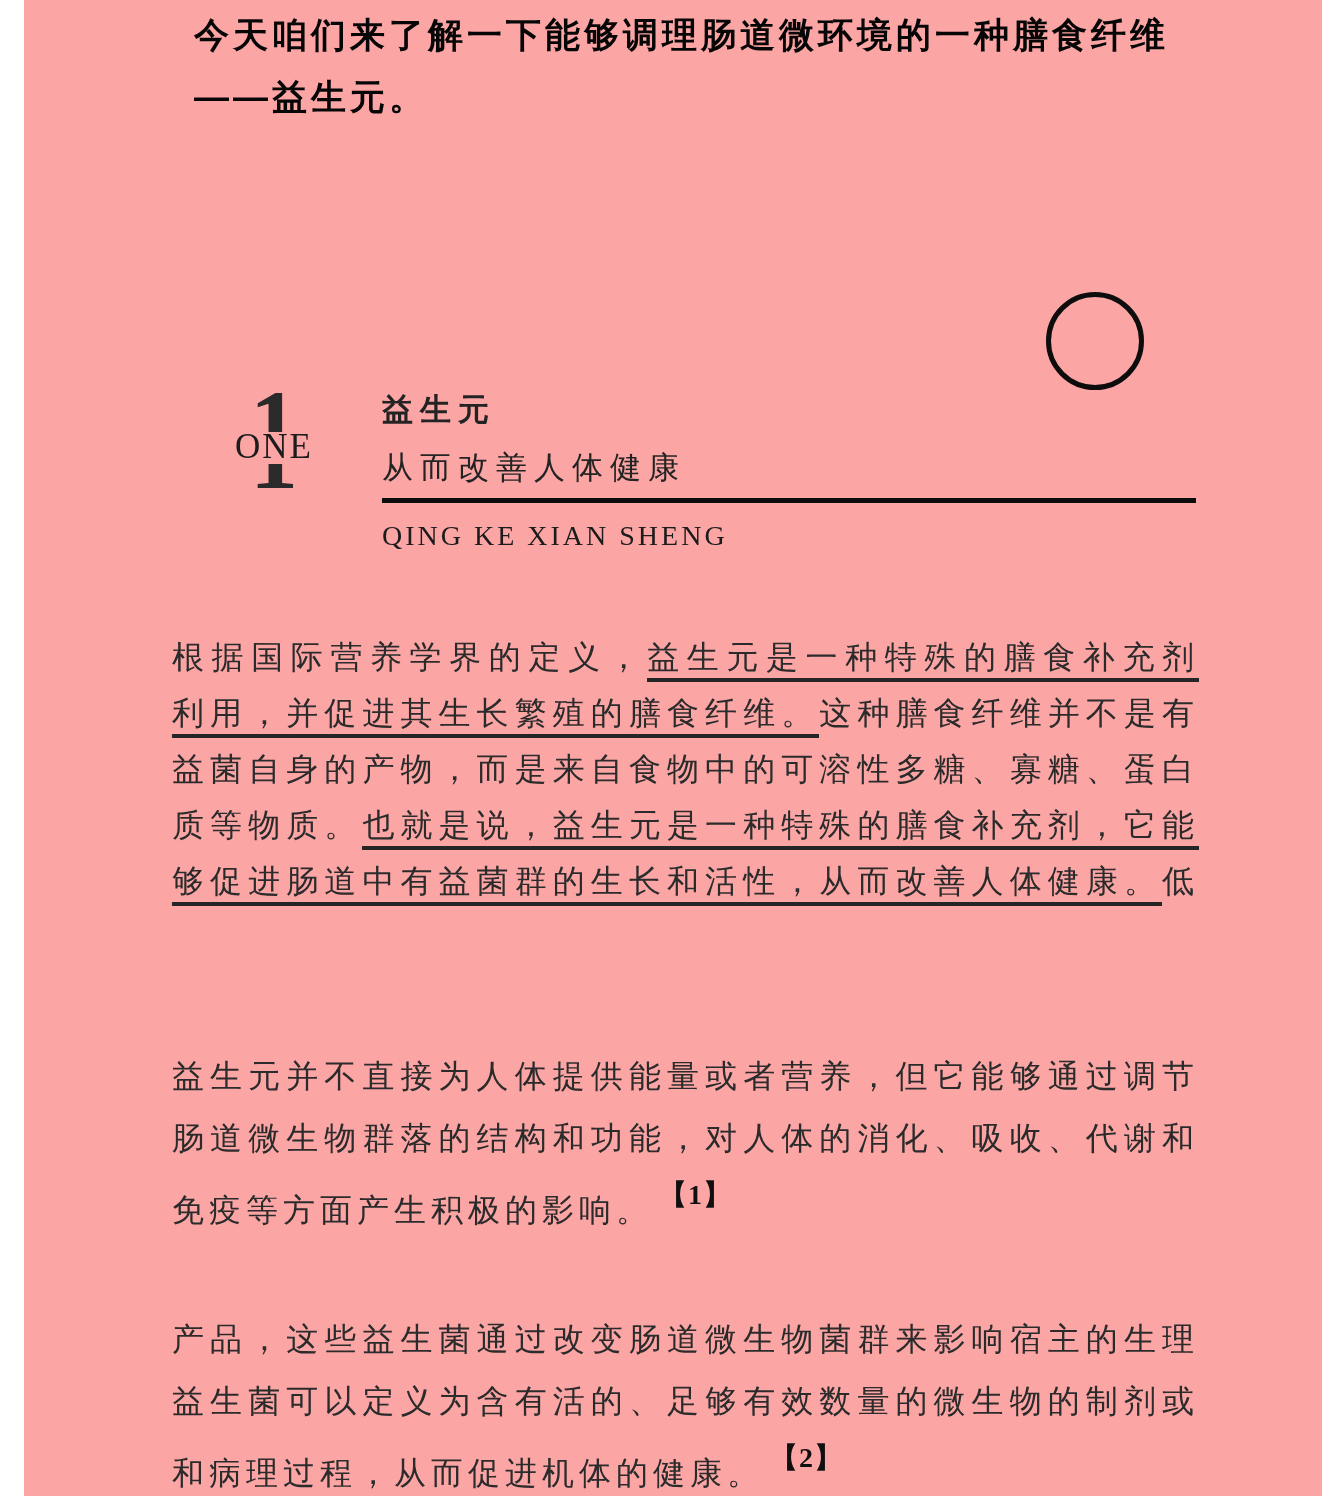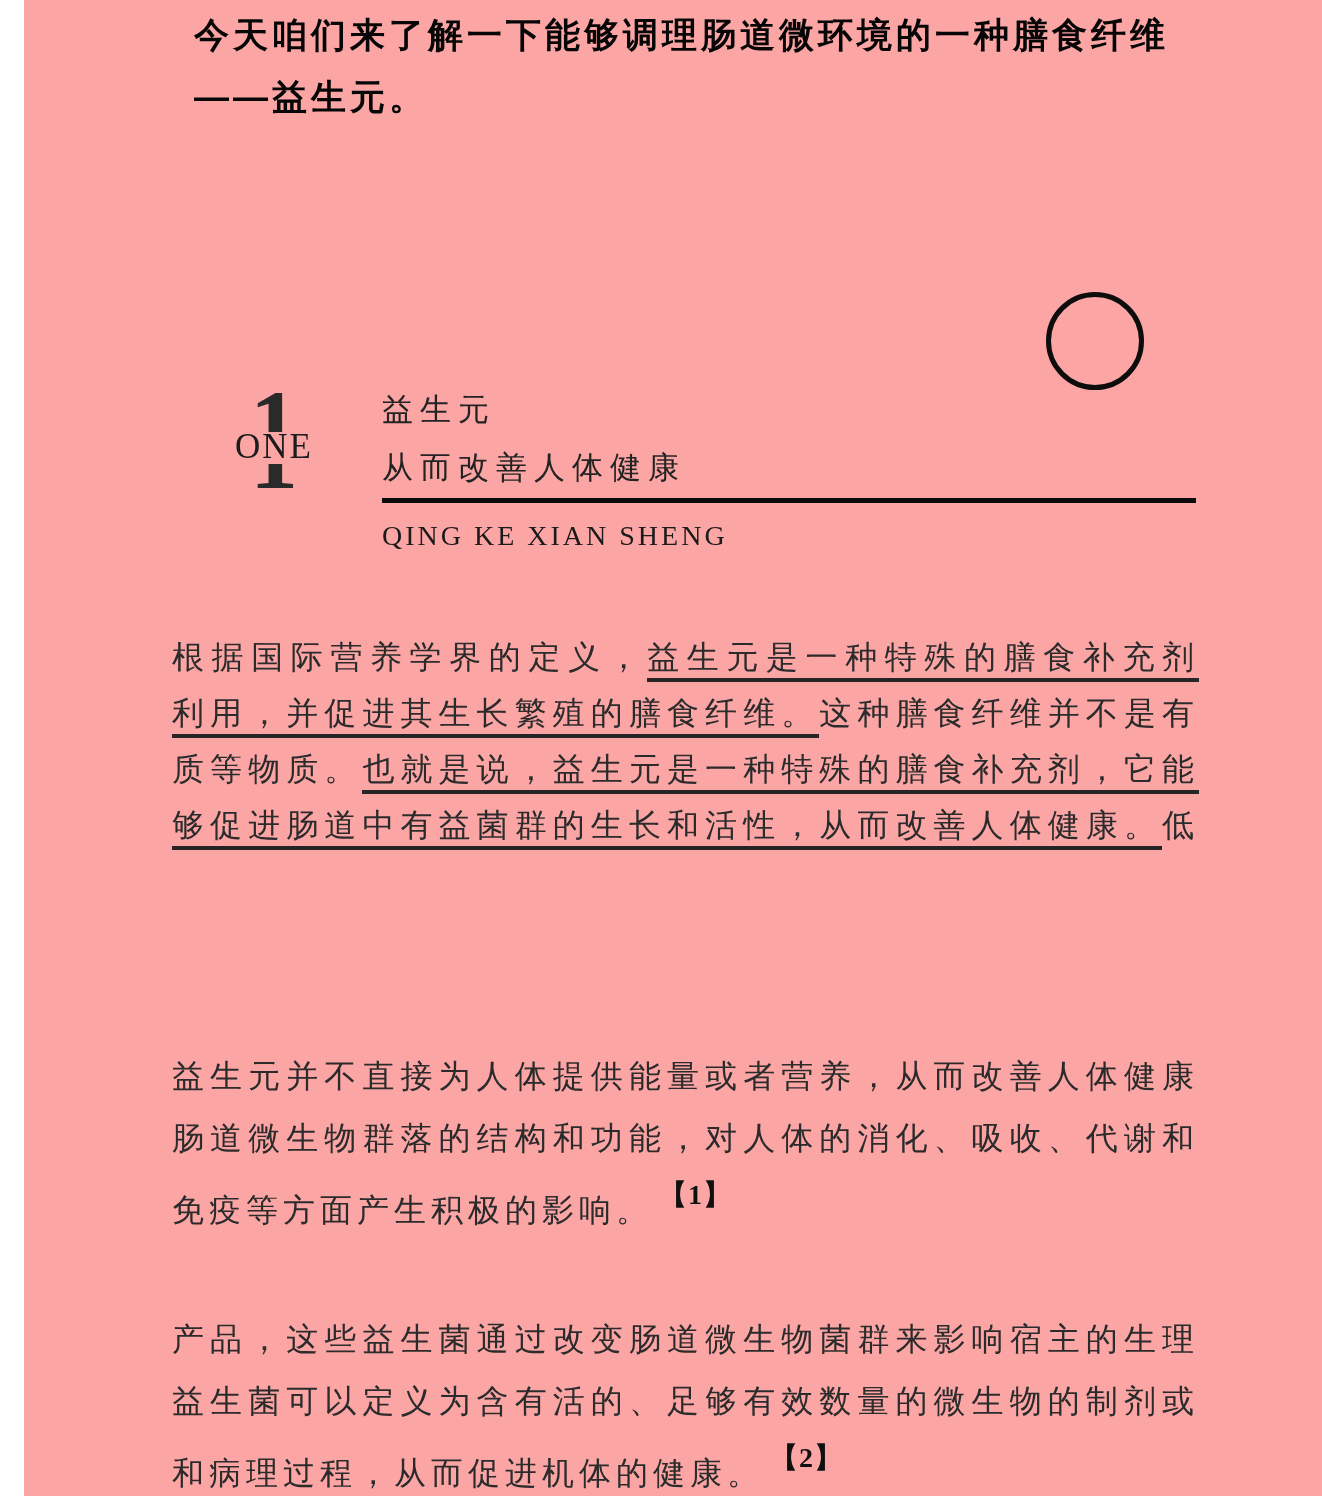--- a/index.html
+++ b/index.html
@@ -33,21 +33,21 @@
   .num-half span{display:block;font-weight:700;font-size:96px;line-height:96px;color:#2a2a2a;}
   .num-top span{transform:translateY(-16px);}
   .num-bottom{height:46px;}
   .num-bottom span{transform:translateY(-56px);}
   .num-word{font-size:35px;line-height:30px;letter-spacing:2px;margin:0 0 2px 0;color:#1c1c1c;font-weight:400;}
   
   .sec-title{
     position:absolute;left:358px;font-size:31px;letter-spacing:7px;
     color:#232323;line-height:36px;white-space:nowrap;
   }
-  .sec-title.t1{top:392px;}
+  .sec-title.t1{top:392px;font-weight:bold;}
   .sec-title.t2{top:450px;}
   .sec-rule{position:absolute;left:358px;top:498px;width:814px;height:5px;background:#0c0c0c;}
   .sec-pinyin{
     position:absolute;left:358px;top:520px;
     font-family:"Liberation Serif",serif;font-size:28px;letter-spacing:3px;
     color:#1b1b1b;white-space:nowrap;
   }
   
   .para{position:absolute;left:148px;width:1027px;font-size:32px;color:#2b2b2b;}
   .para .line{
@@ -87,25 +87,26 @@
   </div>
 
   <div class="sec-title t1">益生元</div>
   <div class="sec-title t2">从而改善人体健康</div>
   <div class="sec-rule"></div>
   <div class="sec-pinyin">QING KE XIAN SHENG</div>
 
   <div class="para" id="p1">
       <div class="line fill"><span>根据国际营养学界的定义，</span><span class="u">益生元是一种特殊的膳食补充剂</span></div>
       <div class="line fill"><span class="u">利用，并促进其生长繁殖的膳食纤维。</span><span>这种膳食纤维并不是有</span></div>
+      <div class="line fill"><span>益菌自身的产物，而是来自食物中的可溶性多糖、寡糖、蛋白</span></div>
       <div class="line fill"><span>质等物质。</span><span class="u">也就是说，益生元是一种特殊的膳食补充剂，它能</span></div>
       <div class="line fill"><span class="u">够促进肠道中有益菌群的生长和活性，从而改善人体健康。</span><span>低</span></div>
     </div>
   <div class="para wide" id="p2">
-      <div class="line fill"><span>益生元并不直接为人体提供能量或者营养，从而改善人体健康</span></div>
+      <div class="line fill"><span>益生元并不直接为人体提供能量或者营养，但它能够通过调节</span></div>
       <div class="line fill"><span>肠道微生物群落的结构和功能，对人体的消化、吸收、代谢和</span></div>
       <div class="line has-sup"><span>免疫等方面产生积极的影响。</span><span class="sup">【1】</span></div>
     </div>
   <div class="para wide" id="p3">
       <div class="line fill"><span>产品，这些益生菌通过改变肠道微生物菌群来影响宿主的生理</span></div>
       <div class="line fill"><span>益生菌可以定义为含有活的、足够有效数量的微生物的制剂或</span></div>
       <div class="line has-sup"><span>和病理过程，从而促进机体的健康。</span><span class="sup">【2】</span></div>
     </div>
 
 </div>

